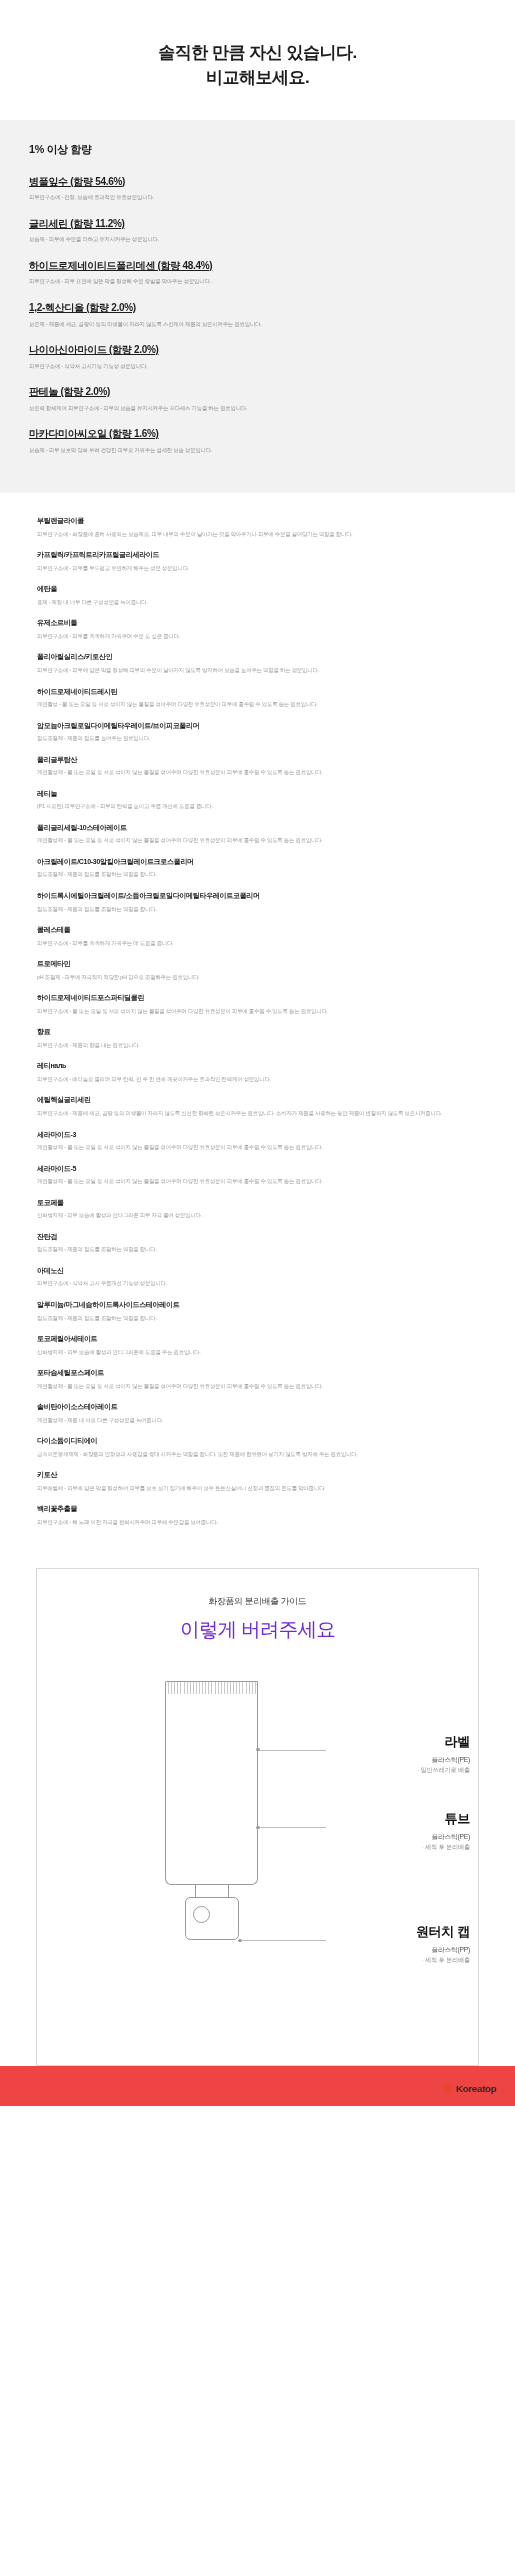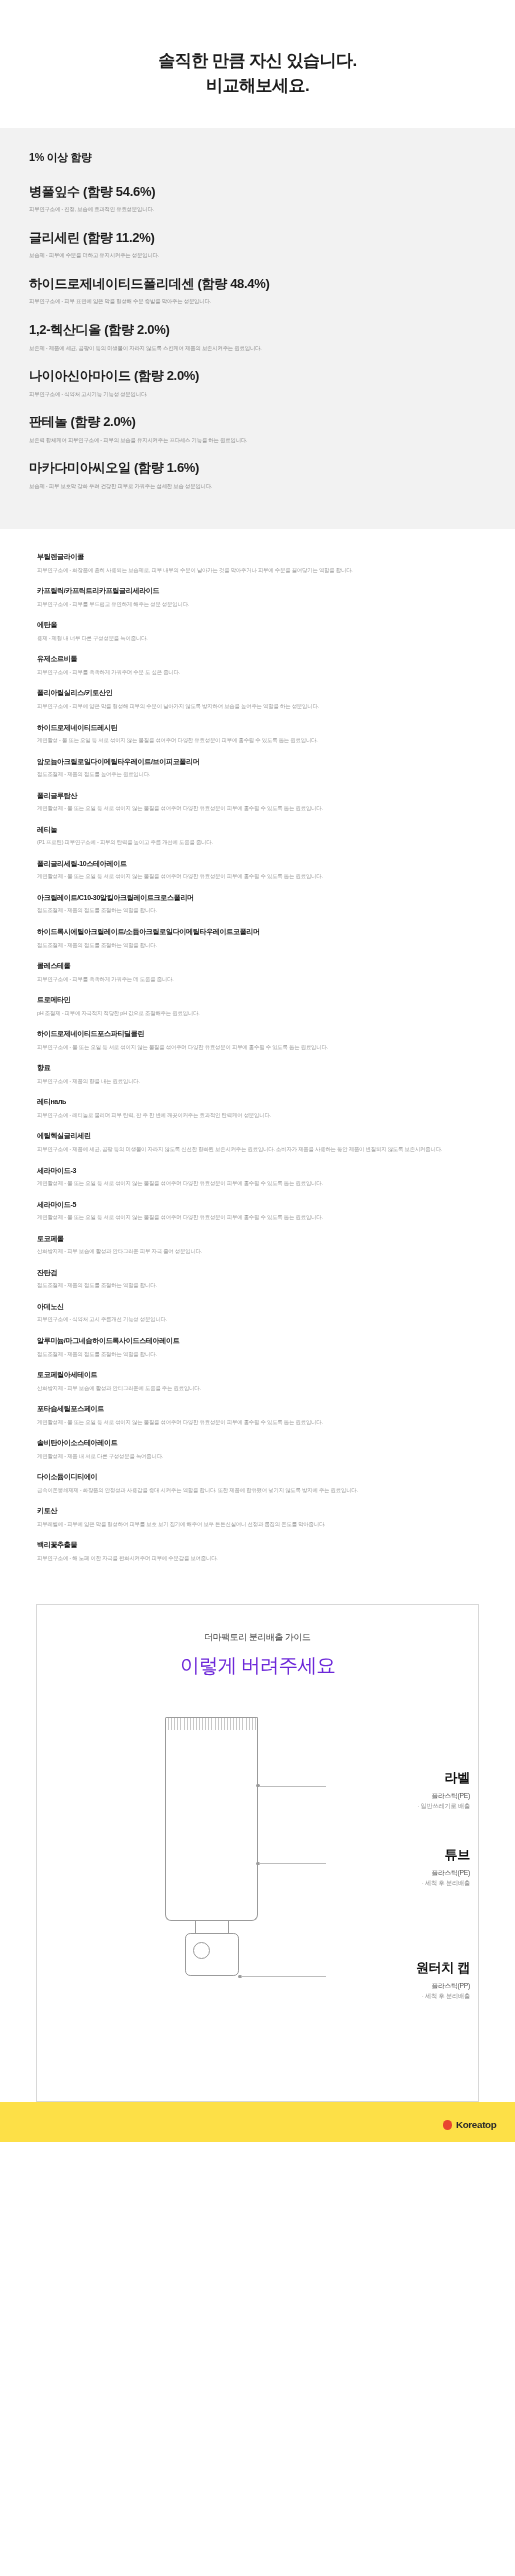--- a/index.html
+++ b/index.html
@@ -8,21 +8,21 @@
     background: #ffffff;
   }
   body {
     width: 515px;
     font-family: "Liberation Sans", sans-serif;
     color: #2b2b2b;
     -webkit-font-smoothing: antialiased;
   }
   .page {
     width: 515px;
-    margin: 16px auto;
+    margin: 8px auto;
     position: relative;
     overflow: hidden;
   }
 
   
   .hero {
     padding: 33px 0 30px 0;
     text-align: center;
   }
   .hero-line {
@@ -47,25 +47,26 @@
     font-weight: bold;
     color: #1d1d1d;
     letter-spacing: -0.3px;
     margin-bottom: 17.5px;
   }
 
   .ing-block {
     margin-bottom: 14px;
   }
   .ing-name {
-    font-size: 13px;
+    font-size: 10px;
     font-weight: bold;
     color: #1d1d1d;
     letter-spacing: -0.3px;
     margin-bottom: 4.6px;
+    text-decoration: underline;
   }
   .ing-desc {
     font-size: 5.4px;
     line-height: 1.75;
     color: #8c8c8c;
     letter-spacing: -0.2px;
   }
 
   
   .plain {
@@ -222,21 +223,21 @@
     position: absolute;
     width: 3.6px;
     height: 3.6px;
     border-radius: 50%;
     background: #9b9b9b;
   }
 
   
   .footer {
     height: 40px;
-    background: #fde047;
+    background: #ef4444;
     position: relative;
   }
   .brand {
     position: absolute;
     right: 18.5px;
     bottom: 11.3px;
     font-size: 9.8px;
     font-weight: bold;
     color: #2b2b2b;
     letter-spacing: -0.3px;
@@ -422,21 +423,21 @@
       <div class="p-item">
         <div class="p-name">백리꽃추출물</div>
         <div class="p-desc">피부연구소에 - 해 노폐 이한 자극을 완화시켜주며 피부에 수분감을 보여줍니다.</div>
       </div>
 
     </div>
   </div>
 
   <div class="guide-wrap">
     <div class="guide">
-      <div class="guide-sub">더마팩토리 분리배출 가이드</div>
+      <div class="guide-sub">화장품의 분리배출 가이드</div>
       <div class="guide-title">이렇게 버려주세요</div>
 
       <div class="diagram">
 
         <div class="tube">
           <div class="tube-crimp"></div>
           <div class="tube-body"></div>
           <div class="tube-neck"></div>
           <div class="tube-cap"></div>
         </div>

